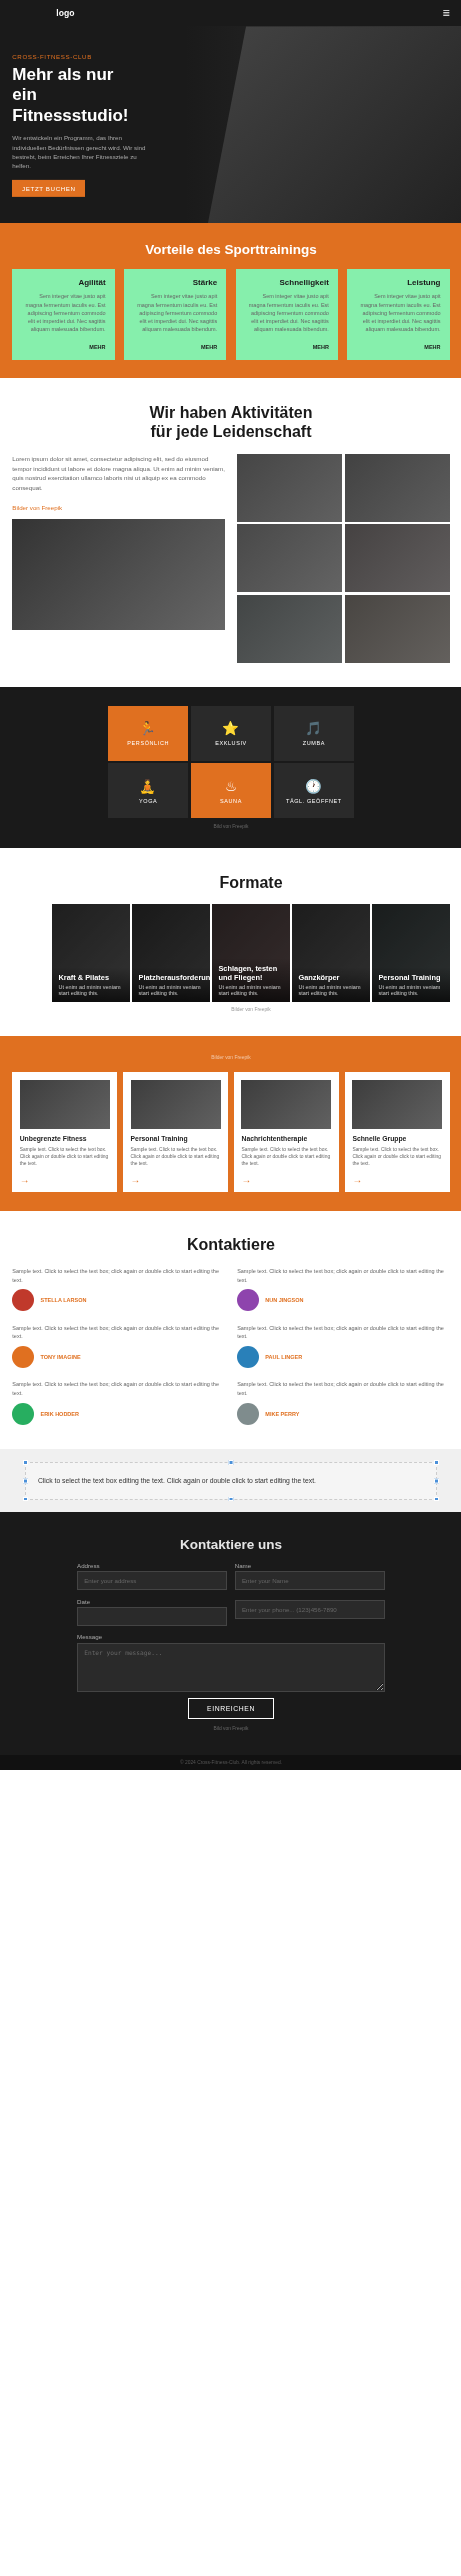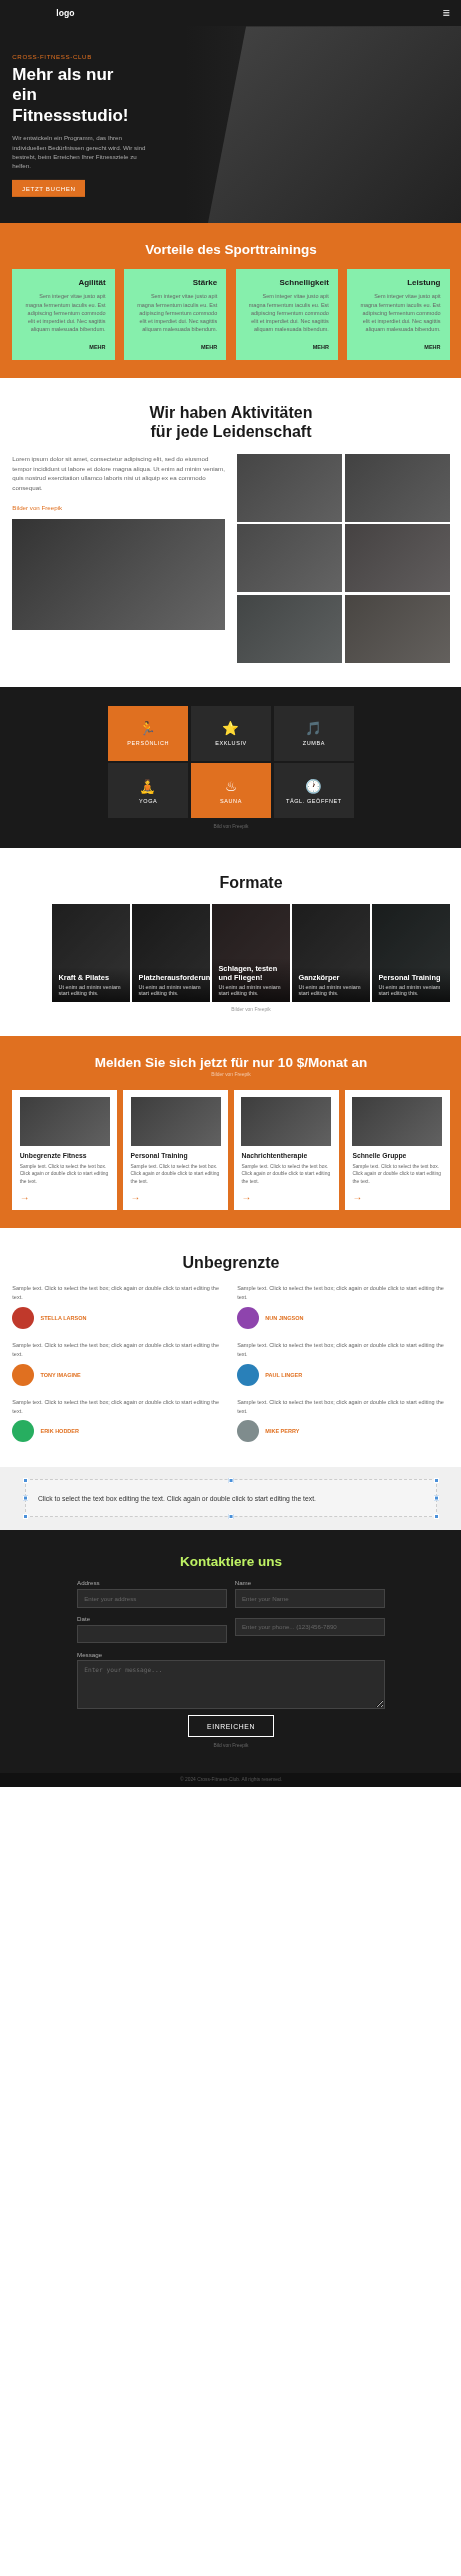--- a/index.html
+++ b/index.html
@@ -385,21 +385,21 @@
       color: #e07020;
       text-transform: uppercase;
     }
 
     
     .contact-section {
       background: #1a1a1a;
       padding: 24.6px 12.3px;
     }
     .contact-title {
-      color: #bef264;
+      color: #e5e5e5;
       font-size: 13.5px;
       font-weight: bold;
       text-align: center;
       margin-bottom: 10px;
     }
     .contact-form {
       display: grid;
       grid-template-columns: 1fr 1fr;
       gap: 7.4px;
       max-width: 308px;
@@ -623,21 +623,20 @@
       <div class="format-info">
         <div class="format-title">Personal Training</div>
         <div class="format-subtitle">Ut enim ad minim veniam start editing this.</div>
       </div>
     </div>
   </div>
   <p class="formate-credit">Bilder von Freepik</p>
 </section>
 
 <section class="melden-section">
-  <h2 class="melden-title">Melden Sie sich jetzt für nur 10 $/Monat an</h2>
   <p class="melden-credit">Bilder von Freepik</p>
   <div class="melden-grid">
     <div class="melden-card">
       <div class="melden-card-img"></div>
       <div class="melden-card-title">Unbegrenzte Fitness</div>
       <p class="melden-card-text">Sample text. Click to select the text box. Click again or double click to start editing the text.</p>
       <span class="melden-card-arrow">→</span>
     </div>
     <div class="melden-card">
       <div class="melden-card-img"></div>
@@ -654,21 +653,21 @@
     <div class="melden-card">
       <div class="melden-card-img"></div>
       <div class="melden-card-title">Schnelle Gruppe</div>
       <p class="melden-card-text">Sample text. Click to select the text box. Click again or double click to start editing the text.</p>
       <span class="melden-card-arrow">→</span>
     </div>
   </div>
 </section>
 
 <section class="referenzen-section">
-  <h2 class="section-title">Unbegrenzte</h2>
+  <h2 class="section-title">Kontaktiere</h2>
   <div class="ref-grid">
     <div class="ref-card">
       <p class="ref-text">Sample text. Click to select the text box; click again or double click to start editing the text.</p>
       <div class="ref-author-row">
         <div class="ref-avatar" style="background:#c0392b;"></div>
         <span class="ref-name">STELLA LARSON</span>
       </div>
     </div>
     <div class="ref-card">
       <p class="ref-text">Sample text. Click to select the text box; click again or double click to start editing the text.</p>

